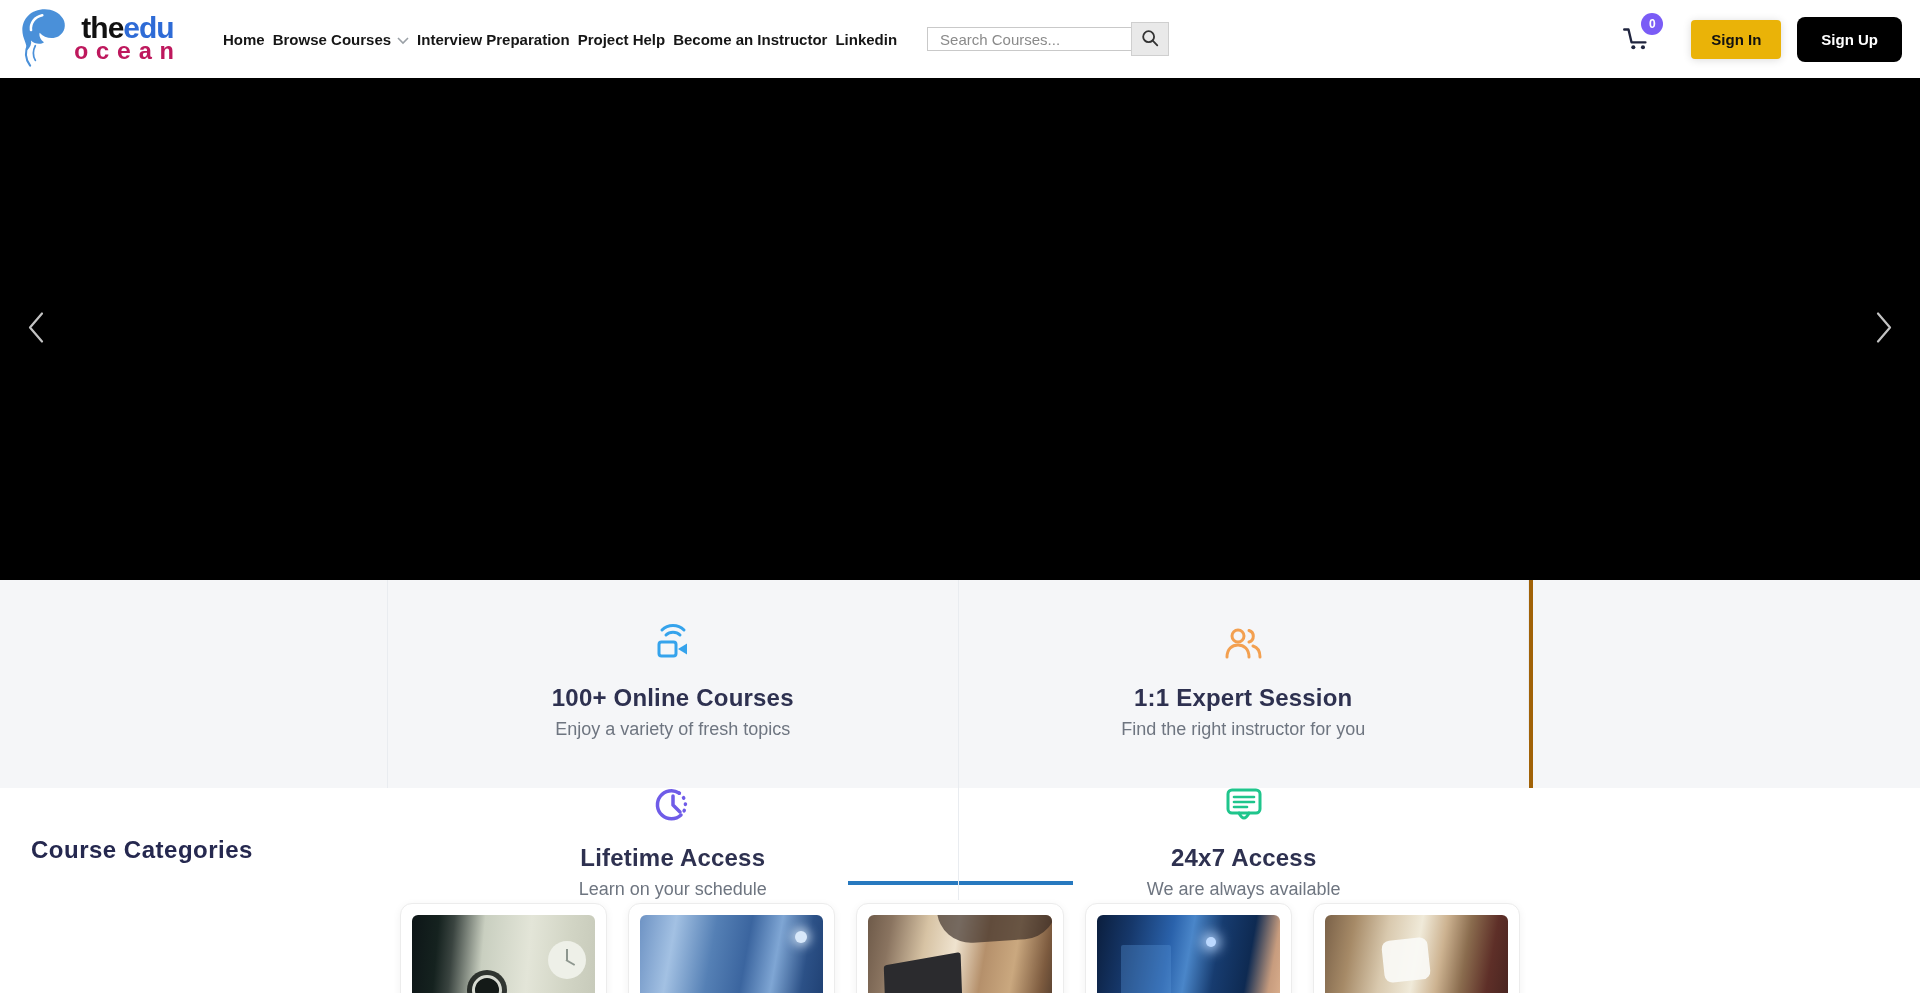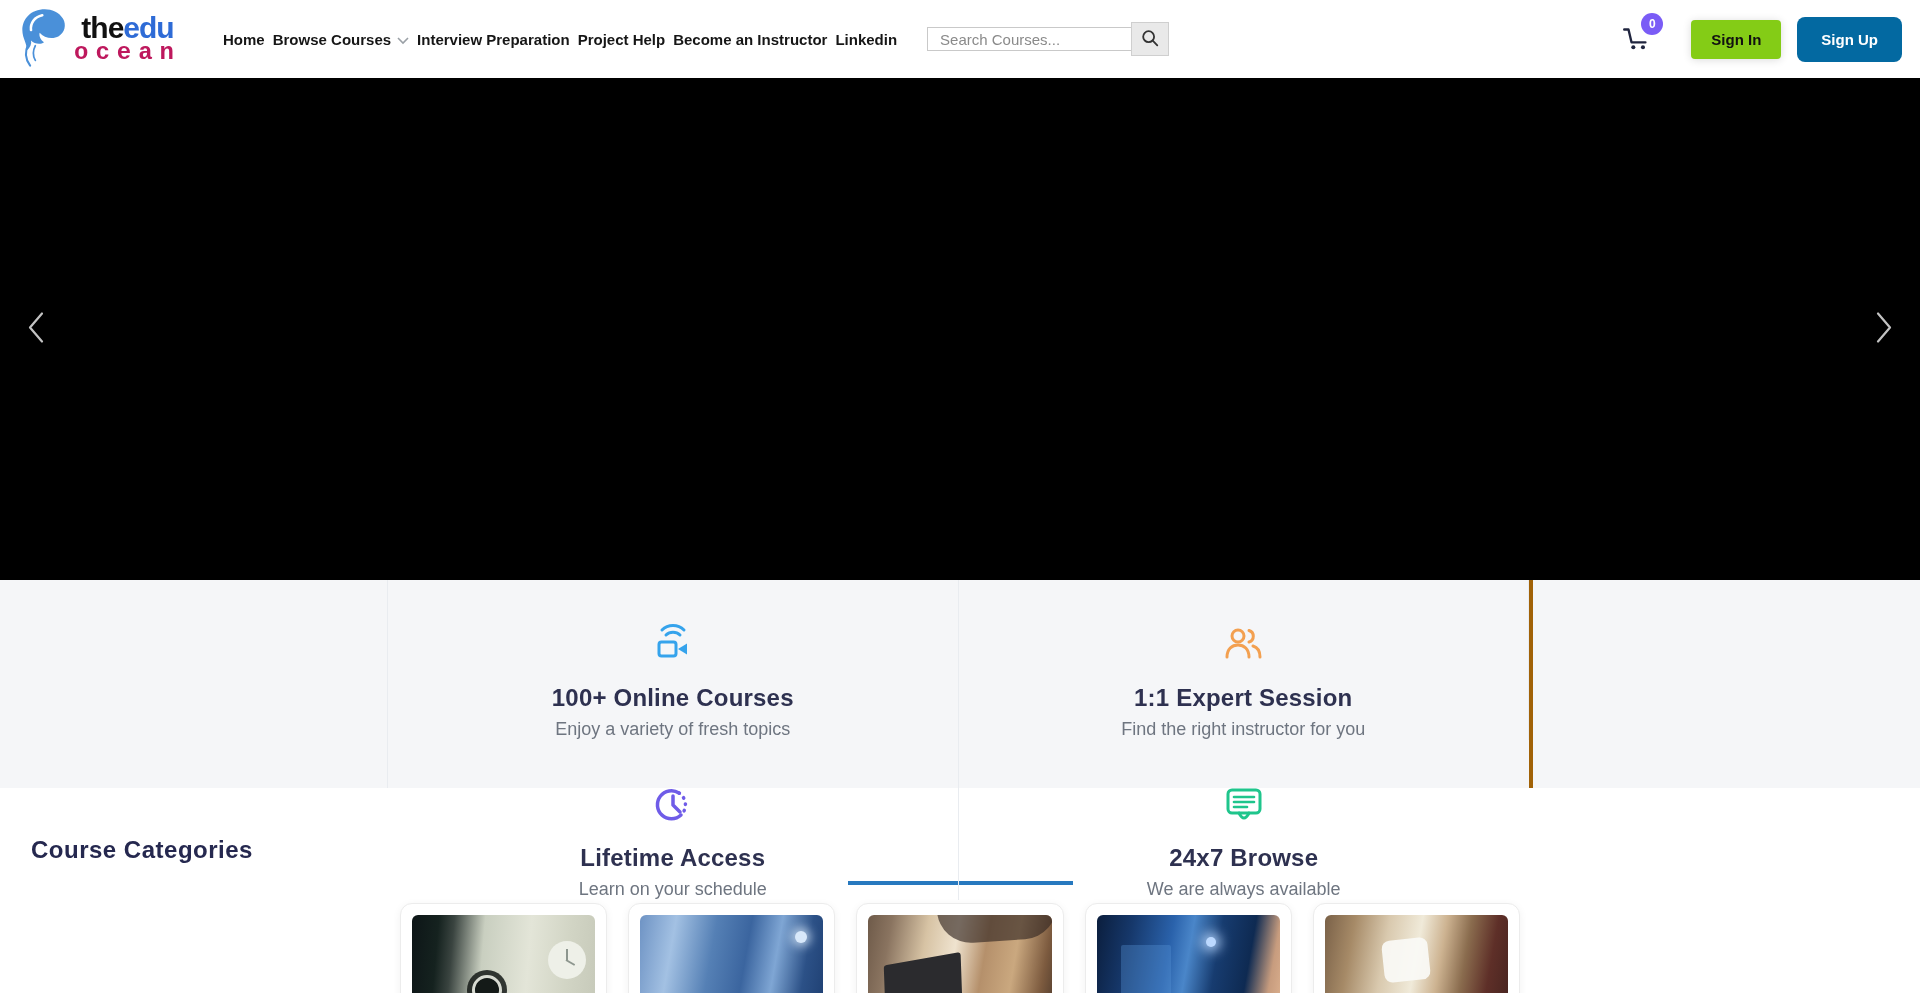--- a/index.html
+++ b/index.html
@@ -28,25 +28,25 @@
   .search-input::placeholder { color:#8a8a8a; }
   .search-btn { width:38px; height:34px; background:#e9e9e9; border:1px solid #cfcfcf;
                 display:flex; align-items:center; justify-content:center; cursor:pointer; }
 
   .spacer { flex:1; }
 
   .cart-wrap { position:relative; margin-right:40px; cursor:pointer; }
   .cart-badge { position:absolute; top:-10px; right:-12px; width:22px; height:22px;
                 border-radius:50%; background:#7a5cf6; color:#fff; font-size:12px;
                 font-weight:bold; display:flex; align-items:center; justify-content:center; }
-  .signin-btn { background:#84cc16; border:none; border-radius:4px; padding:11px 20px;
+  .signin-btn { background:#eab308; border:none; border-radius:4px; padding:11px 20px;
                 font-size:15px; font-weight:bold; color:#111; cursor:pointer;
                 box-shadow:0 1px 8px rgba(0,0,0,.14); margin-right:16px;
                 font-family:"Liberation Sans", sans-serif; }
-  .signup-btn { background:#0369a1; border:none; border-radius:8px; padding:14px 24px;
+  .signup-btn { background:#000000; border:none; border-radius:8px; padding:14px 24px;
                 font-size:15px; font-weight:bold; color:#fff; cursor:pointer;
                 font-family:"Liberation Sans", sans-serif; }
 
   
   .hero { position:relative; height:502px; background:#000; }
   .hero-arrow { position:absolute; top:50%; transform:translateY(-50%);
                 background:transparent; border:none; cursor:pointer; padding:4px; }
   .hero-arrow.prev { left:14px; }
   .hero-arrow.next { right:14px; }
 
@@ -232,21 +232,21 @@
     <div class="feature">
       <div class="feature-icon">
         <svg width="48" height="48" viewBox="0 0 48 48">
           <rect x="8" y="9" width="32" height="23" rx="4" fill="none" stroke="#1fc58c" stroke-width="3"></rect>
           <line x1="14" y1="16" x2="34" y2="16" stroke="#1fc58c" stroke-width="2.6" stroke-linecap="round"></line>
           <line x1="14" y1="21" x2="34" y2="21" stroke="#1fc58c" stroke-width="2.6" stroke-linecap="round"></line>
           <line x1="14" y1="26" x2="27" y2="26" stroke="#1fc58c" stroke-width="2.6" stroke-linecap="round"></line>
           <path d="M19 32 q5 10 10 0" fill="none" stroke="#1fc58c" stroke-width="3" stroke-linecap="round"></path>
         </svg>
       </div>
-      <div class="feature-title">24x7 Browse</div>
+      <div class="feature-title">24x7 Access</div>
       <div class="feature-sub">We are always available</div>
     </div>
   </div>
 </div>
 
 <div class="categories">
   <h2 class="cat-title">Course Categories</h2>
   <div class="cat-underline"></div>
 
   <div class="cards">

